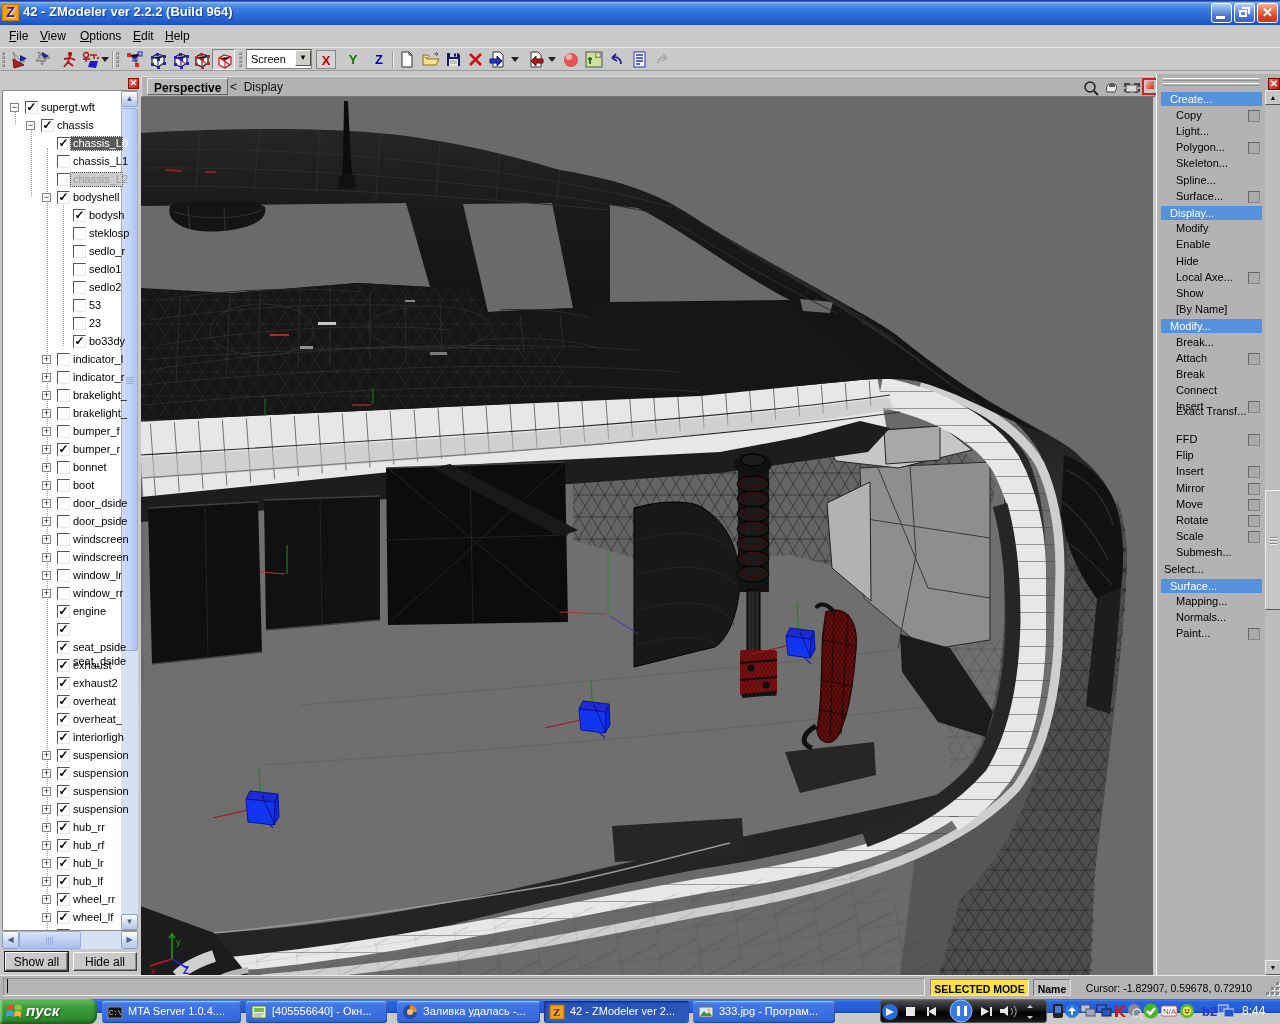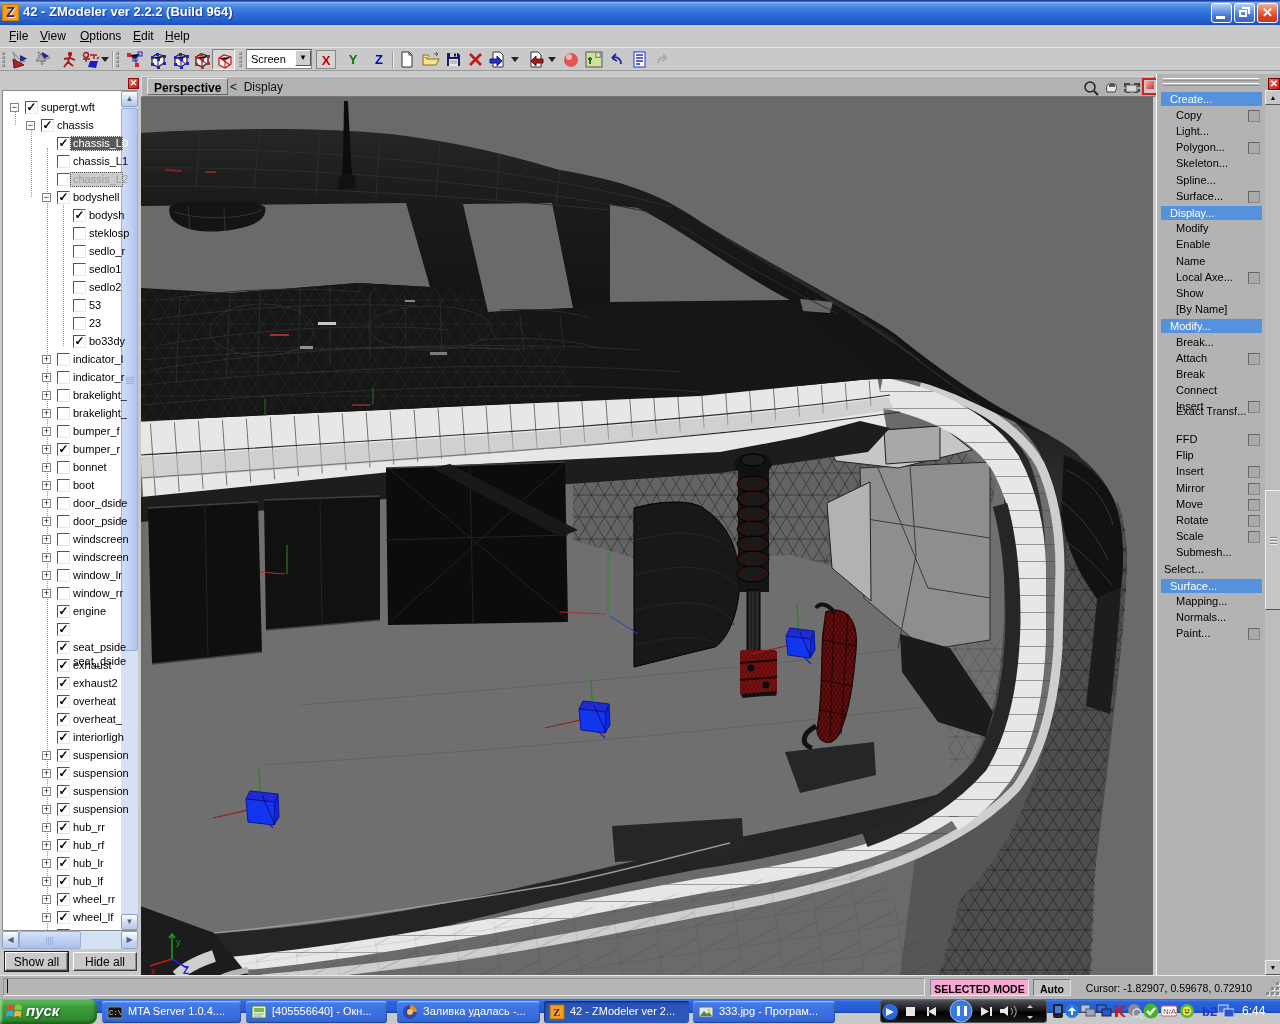--- a/index.html
+++ b/index.html
@@ -695,21 +695,21 @@
 <div class="ritem" style="top:51px">Light...</div>
 <div class="ritem" style="top:67px">Polygon...</div>
 <div class="rbox" style="top:68px"></div>
 <div class="ritem" style="top:83px">Skeleton...</div>
 <div class="ritem" style="top:100px">Spline...</div>
 <div class="ritem" style="top:116px">Surface...</div>
 <div class="rbox" style="top:117px"></div>
 <div class="rhdr" style="top:132px">Display...</div>
 <div class="ritem" style="top:148px">Modify</div>
 <div class="ritem" style="top:164px">Enable</div>
-<div class="ritem" style="top:181px">Name</div>
+<div class="ritem" style="top:181px">Hide</div>
 <div class="ritem" style="top:197px">Local Axe...</div>
 <div class="rbox" style="top:198px"></div>
 <div class="ritem" style="top:213px">Show</div>
 <div class="ritem" style="top:229px">[By Name]</div>
 <div class="rhdr" style="top:245px">Modify...</div>
 <div class="ritem" style="top:262px">Break...</div>
 <div class="ritem" style="top:278px">Attach</div>
 <div class="rbox" style="top:279px"></div>
 <div class="ritem" style="top:294px">Break</div>
 <div class="ritem" style="top:310px">Connect</div>
@@ -740,22 +740,22 @@
       <div class="rsbb" style="top:0">▲</div>
       <div id="rsbthumb">
         <div style="position:absolute;left:4px;top:46px;width:7px;height:1px;background:#888;box-shadow:0 1px 0 #eee,0 3px 0 #888,0 4px 0 #eee,0 6px 0 #888,0 7px 0 #eee"></div>
       </div>
       <div class="rsbb" style="top:870px">▼</div>
     </div>
   </div>
 <div id="cmdbar"></div>
 <div class="abs" style="left:3px;top:978px;width:922px;height:18px;border:1px solid #8f8f8f;border-bottom-color:#e8e8e8;border-right-color:#e8e8e8;background:#b5b5b5"></div>
 <div id="cmdcaret"></div>
-<div class="spane" style="left:930px;width:99px;background:#f9a8d4;border:1px solid #888;border-bottom-color:#eee;border-right-color:#eee">SELECTED MODE</div>
-<div class="spane" style="left:1033px;width:38px;background:#c2c2c2;border:1px solid #ddd;border-top-color:#777;border-left-color:#777">Auto</div>
+<div class="spane" style="left:930px;width:99px;background:#fde047;border:1px solid #888;border-bottom-color:#eee;border-right-color:#eee">SELECTED MODE</div>
+<div class="spane" style="left:1033px;width:38px;background:#c2c2c2;border:1px solid #ddd;border-top-color:#777;border-left-color:#777">Name</div>
 <div class="spane" style="left:1074px;width:190px;font-weight:normal;white-space:nowrap">Cursor: -1.82907, 0.59678, 0.72910</div>
 <div class="abs" style="left:1276px;top:982px;width:3px;height:3px;background:#888;box-shadow:1px 1px 0 #eee"></div>
 <div class="abs" style="left:1271px;top:987px;width:3px;height:3px;background:#888;box-shadow:1px 1px 0 #eee"></div>
 <div class="abs" style="left:1276px;top:987px;width:3px;height:3px;background:#888;box-shadow:1px 1px 0 #eee"></div>
 <div class="abs" style="left:1266px;top:992px;width:3px;height:3px;background:#888;box-shadow:1px 1px 0 #eee"></div>
 <div class="abs" style="left:1271px;top:992px;width:3px;height:3px;background:#888;box-shadow:1px 1px 0 #eee"></div>
 <div class="abs" style="left:1276px;top:992px;width:3px;height:3px;background:#888;box-shadow:1px 1px 0 #eee"></div>
 <div id="taskbar">
     <div id="startbtn"><svg style="position:absolute;left:5px;top:3px" width="19" height="19" viewBox="0 0 19 19">
         <path d="M2,4 C5,2 7,2 9,3.5 L8.6,8.6 C6.5,7 4.5,7 1.6,9 Z" fill="#e8482e"></path>
@@ -839,13 +839,13 @@
       <circle cx="9.5" cy="7" r="0.8" fill="#222"></circle>
       <path d="M6,9 Q8,11 10,9" stroke="#222" fill="none"></path>
     </svg>
 <svg class="trayico" style="left:1202px" width="16" height="16">
       <text x="0" y="13" font-size="13" font-weight="bold" fill="#2233dd" font-family="Liberation Sans">b2</text>
     </svg>
 <svg class="trayico" style="left:1218px" width="16" height="16">
       <rect x="0" y="2" width="10" height="8" fill="#3a6ae0" stroke="#dde"></rect>
       <rect x="6" y="6" width="10" height="8" fill="#2a55c8" stroke="#dde"></rect>
     </svg>
-<div id="clock">6:44</div>
+<div id="clock">8:44</div>
   </div>
 </body></html>

